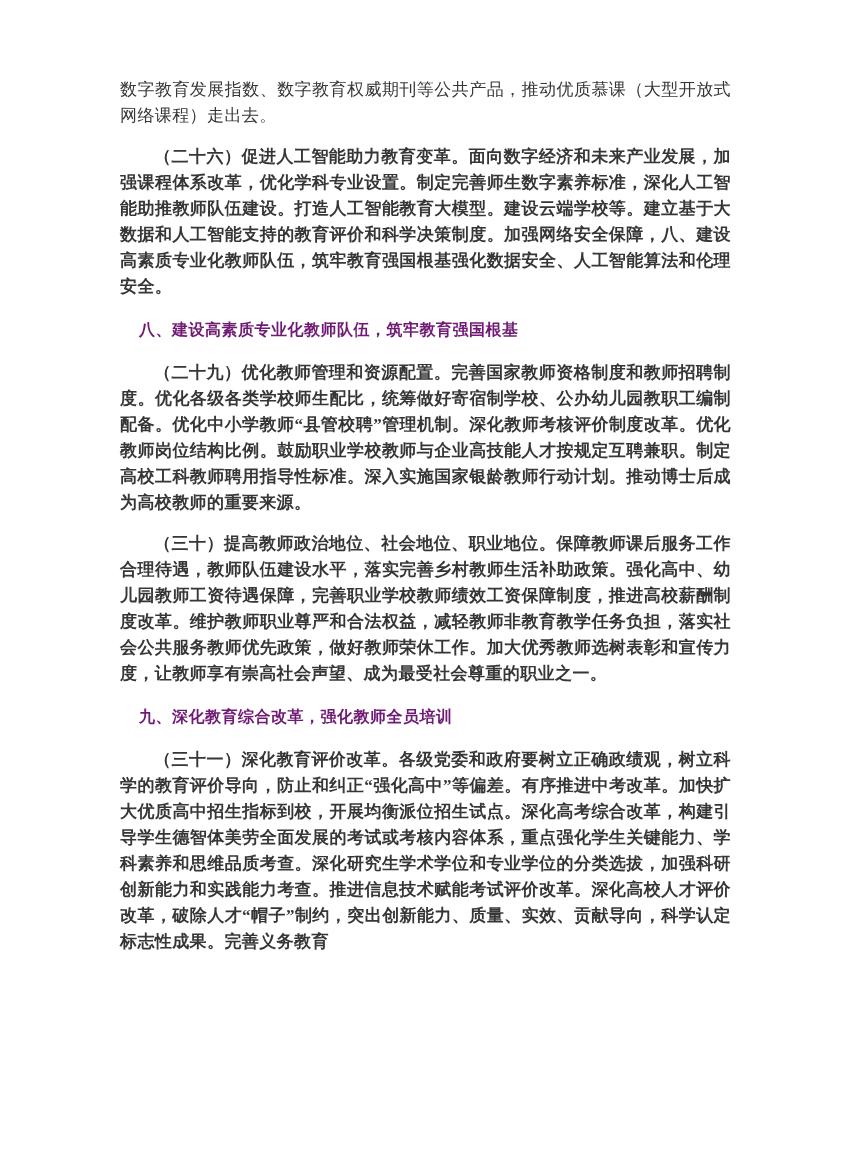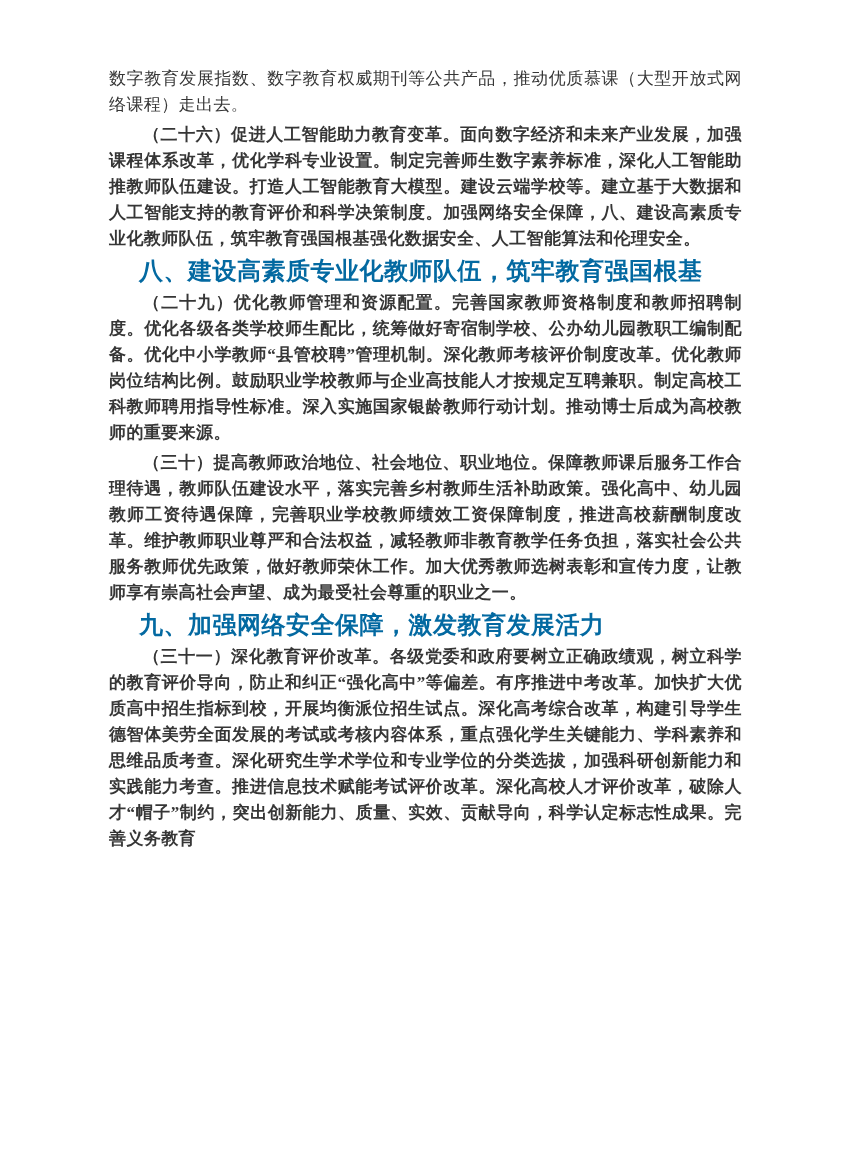--- a/index.html
+++ b/index.html
@@ -22,33 +22,33 @@
     width: 641px;
   }
   .para {
     font-family: "Liberation Serif", "DejaVu Serif", serif;
     font-size: 17px;
     line-height: 26px;
     letter-spacing: 0.4px;
     color: #363636;
     text-align: justify;
     text-justify: inter-ideograph;
-    margin: 4px;
+    margin: 15px;
   }
   .para.indent {
     text-indent: 2em;
     font-weight: bold;
   }
   .heading {
     font-family: "Liberation Sans", "DejaVu Sans", sans-serif;
     font-weight: bold;
-    font-size: 24px;
+    font-size: 16px;
     line-height: 30px;
     letter-spacing: 0.5px;
-    color: #0369a1;
+    color: #701a75;
     text-indent: 34px;
     margin: 4px 0 2px 0;
   }
 </style>
 </head>
 <body>
 
 <div class="page">
   <div class="content">
 
@@ -57,18 +57,18 @@
     <p class="para indent">（二十六）促进人工智能助力教育变革。面向数字经济和未来产业发展，加强课程体系改革，优化学科专业设置。制定完善师生数字素养标准，深化人工智能助推教师队伍建设。打造人工智能教育大模型。建设云端学校等。建立基于大数据和人工智能支持的教育评价和科学决策制度。加强网络安全保障，八、建设高素质专业化教师队伍，筑牢教育强国根基强化数据安全、人工智能算法和伦理安全。</p>
 
     <h2 class="heading">八、建设高素质专业化教师队伍，筑牢教育强国根基</h2>
 
 
 
     <p class="para indent">（二十九）优化教师管理和资源配置。完善国家教师资格制度和教师招聘制度。优化各级各类学校师生配比，统筹做好寄宿制学校、公办幼儿园教职工编制配备。优化中小学教师“县管校聘”管理机制。深化教师考核评价制度改革。优化教师岗位结构比例。鼓励职业学校教师与企业高技能人才按规定互聘兼职。制定高校工科教师聘用指导性标准。深入实施国家银龄教师行动计划。推动博士后成为高校教师的重要来源。</p>
 
     <p class="para indent">（三十）提高教师政治地位、社会地位、职业地位。保障教师课后服务工作合理待遇，教师队伍建设水平，落实完善乡村教师生活补助政策。强化高中、幼儿园教师工资待遇保障，完善职业学校教师绩效工资保障制度，推进高校薪酬制度改革。维护教师职业尊严和合法权益，减轻教师非教育教学任务负担，落实社会公共服务教师优先政策，做好教师荣休工作。加大优秀教师选树表彰和宣传力度，让教师享有崇高社会声望、成为最受社会尊重的职业之一。</p>
 
-    <h2 class="heading">九、加强网络安全保障，激发教育发展活力</h2>
+    <h2 class="heading">九、深化教育综合改革，强化教师全员培训</h2>
 
     <p class="para indent">（三十一）深化教育评价改革。各级党委和政府要树立正确政绩观，树立科学的教育评价导向，防止和纠正“强化高中”等偏差。有序推进中考改革。加快扩大优质高中招生指标到校，开展均衡派位招生试点。深化高考综合改革，构建引导学生德智体美劳全面发展的考试或考核内容体系，重点强化学生关键能力、学科素养和思维品质考查。深化研究生学术学位和专业学位的分类选拔，加强科研创新能力和实践能力考查。推进信息技术赋能考试评价改革。深化高校人才评价改革，破除人才“帽子”制约，突出创新能力、质量、实效、贡献导向，科学认定标志性成果。完善义务教育</p>
 
   </div>
 </div>
 
 </body></html>

